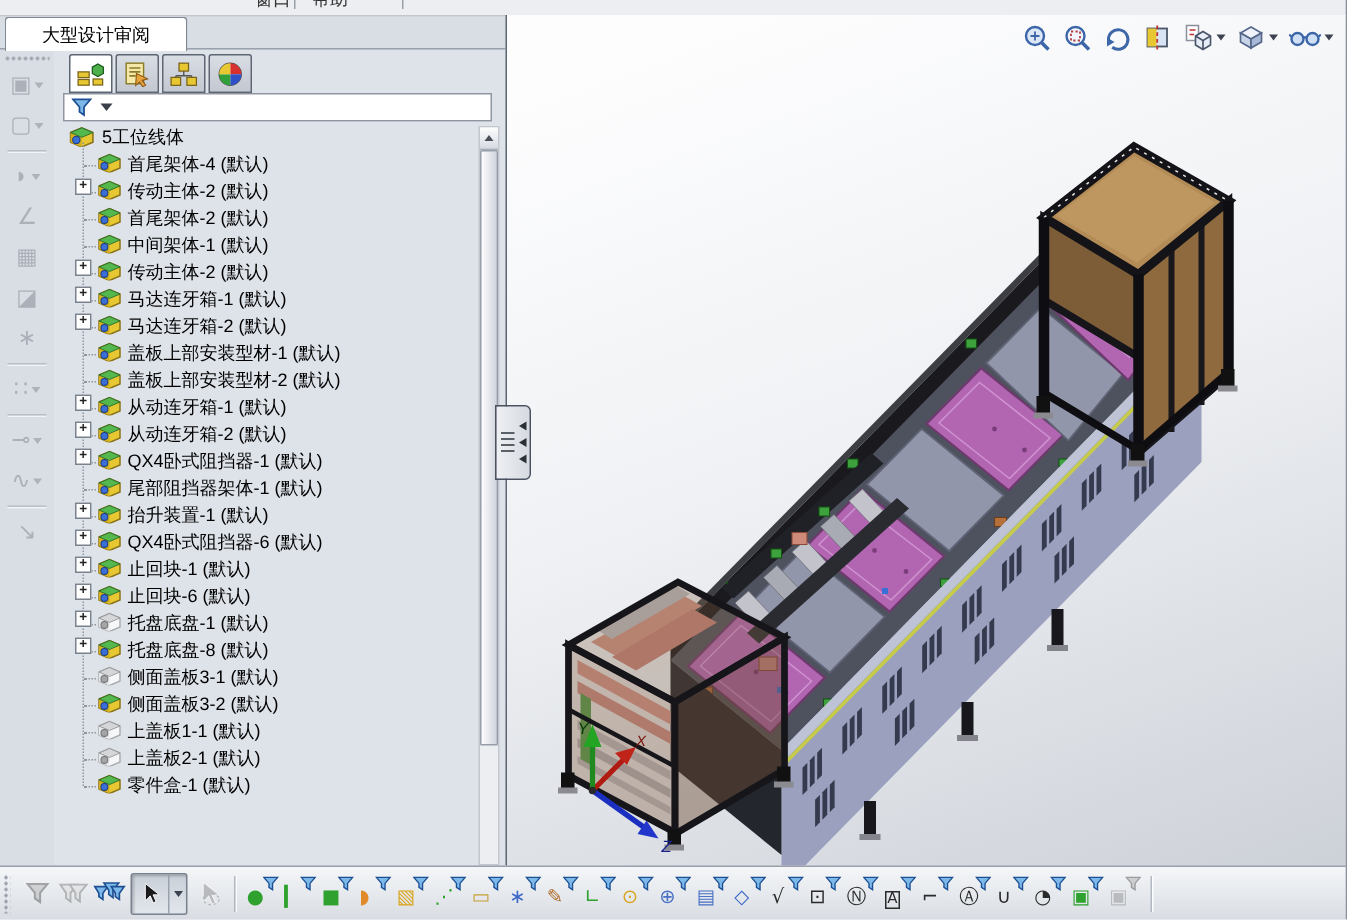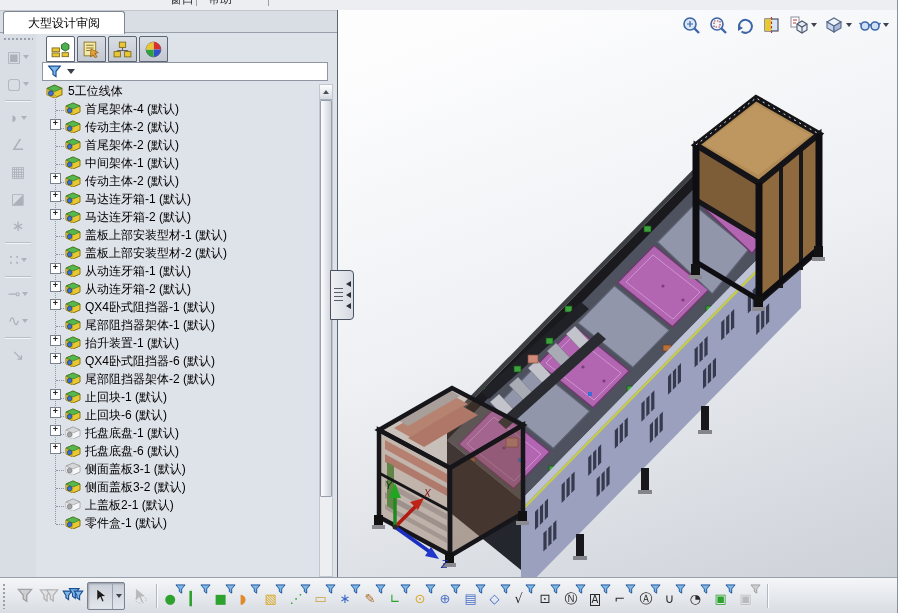--- a/index.html
+++ b/index.html
@@ -326,27 +326,20 @@
   </div>
 
   <div class="tree-row">
     <span class="expand">+</span>
     <svg class="comp-icon" viewBox="0 0 16 14">
               <use href="#sym-comp"></use>
             </svg>
     <span class="tree-label">QX4卧式阻挡器-6 (默认)</span>
   </div>
 
-  <div class="tree-row">
-    <span class="expand noexp"></span>
-    <svg class="comp-icon" viewBox="0 0 16 14">
-              <use href="#sym-comp"></use>
-            </svg>
-    <span class="tree-label">尾部阻挡器架体-2 (默认)</span>
-  </div>
 
   <div class="tree-row">
     <span class="expand">+</span>
     <svg class="comp-icon" viewBox="0 0 16 14">
               <use href="#sym-comp"></use>
             </svg>
     <span class="tree-label">止回块-1 (默认)</span>
   </div>
 
   <div class="tree-row">
@@ -363,39 +356,46 @@
               <use href="#sym-comp"></use>
             </svg>
     <span class="tree-label">托盘底盘-1 (默认)</span>
   </div>
 
   <div class="tree-row">
     <span class="expand">+</span>
     <svg class="comp-icon" viewBox="0 0 16 14">
               <use href="#sym-comp"></use>
             </svg>
-    <span class="tree-label">托盘底盘-6 (默认)</span>
+    <span class="tree-label">托盘底盘-8 (默认)</span>
   </div>
 
   <div class="tree-row hidden-comp">
     <span class="expand noexp"></span>
     <svg class="comp-icon" viewBox="0 0 16 14">
               <use href="#sym-comp"></use>
             </svg>
     <span class="tree-label">侧面盖板3-1 (默认)</span>
   </div>
 
   <div class="tree-row">
     <span class="expand noexp"></span>
     <svg class="comp-icon" viewBox="0 0 16 14">
               <use href="#sym-comp"></use>
             </svg>
     <span class="tree-label">侧面盖板3-2 (默认)</span>
   </div>
 
+  <div class="tree-row hidden-comp">
+    <span class="expand noexp"></span>
+    <svg class="comp-icon" viewBox="0 0 16 14">
+              <use href="#sym-comp"></use>
+            </svg>
+    <span class="tree-label">上盖板1-1 (默认)</span>
+  </div>
 
   <div class="tree-row hidden-comp">
     <span class="expand noexp"></span>
     <svg class="comp-icon" viewBox="0 0 16 14">
               <use href="#sym-comp"></use>
             </svg>
     <span class="tree-label">上盖板2-1 (默认)</span>
   </div>
 
 

